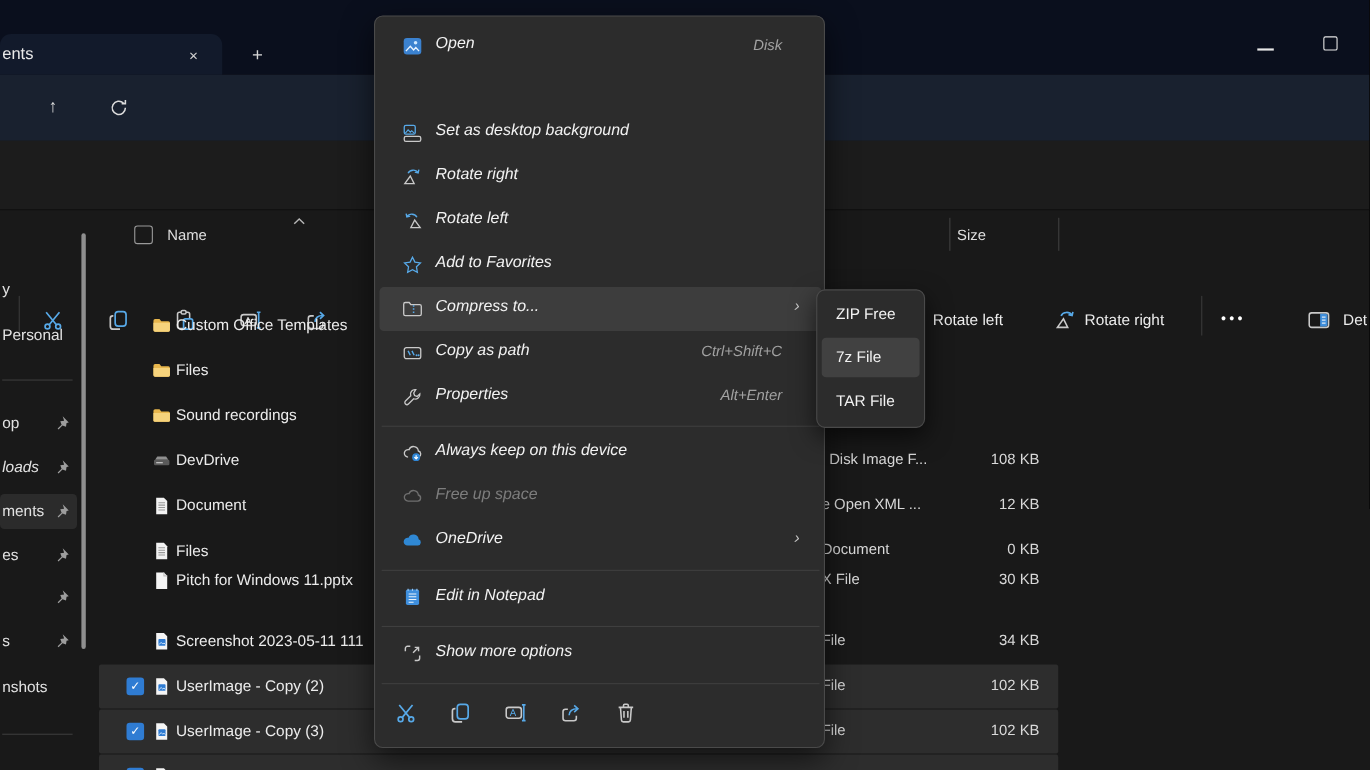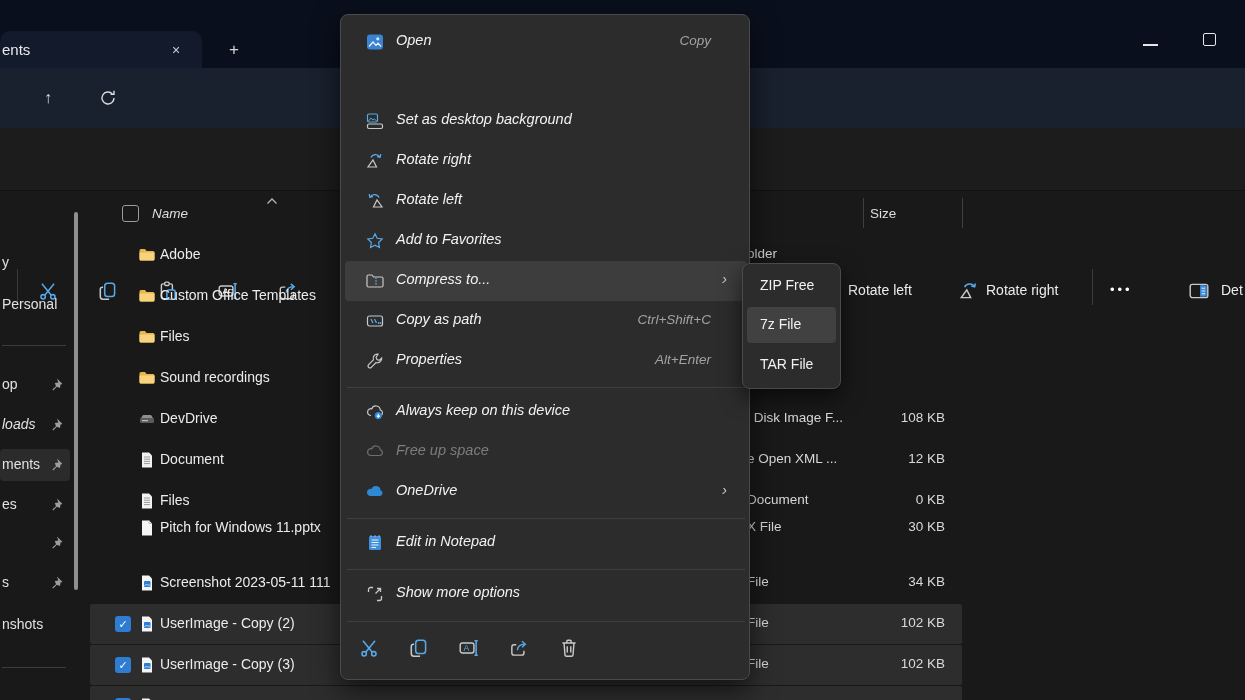--- a/index.html
+++ b/index.html
@@ -230,41 +230,30 @@
         </svg>
       </span>
   </div>
   <div class="abs side-item" style="top:609px;">
     <span class="side-label">nshots</span>
   </div>
   <div class="abs side-sep" style="top:667px;"></div>
   <div class="abs side-scroll"></div>
 
   <div class="abs hdr-checkbox" style="background:transparent;"></div>
-  <span class="abs hdr-label" style="left:152px;top:206px;font-style:italic;">Name</span>
+  <span class="abs hdr-label" style="left:152px;top:206px;">Name</span>
   <span class="abs" style="left:266px;top:197px;">
     <svg width="12" height="8" viewBox="0 0 12 8">
         <path d="M1.5 6.5 6 2l4.5 4.5" fill="none" stroke="#b5b5b5" stroke-width="1.3"></path>
       </svg>
   </span>
   <div class="abs col-div" style="left:863px;"></div>
   <span class="abs hdr-label" style="left:870px;top:206px;">Size</span>
   <div class="abs col-div" style="left:962px;"></div>
 
-  <div class="abs row" style="top:235px;">
-    <span class="row-ic">
-        <svg width="18" height="18" viewBox="0 0 18 18">
-          <path d="M1.5 4.5A1.5 1.5 0 0 1 3 3h4l1.6 2H15a1.5 1.5 0 0 1 1.5 1.5V13A1.5 1.5 0 0 1 15 14.5H3A1.5 1.5 0 0 1 1.5 13z" fill="#e8b64c"></path>
-          <path d="M1.5 6.5h15V13A1.5 1.5 0 0 1 15 14.5H3A1.5 1.5 0 0 1 1.5 13z" fill="#f6d37c"></path>
-        </svg>
-      </span>
-    <span class="row-name">Adobe</span>
-    <span class="row-type">older</span>
-    <span class="row-size"></span>
-  </div>
   <div class="abs row" style="top:276px;">
     <span class="row-ic">
         <svg width="18" height="18" viewBox="0 0 18 18">
           <path d="M1.5 4.5A1.5 1.5 0 0 1 3 3h4l1.6 2H15a1.5 1.5 0 0 1 1.5 1.5V13A1.5 1.5 0 0 1 15 14.5H3A1.5 1.5 0 0 1 1.5 13z" fill="#e8b64c"></path>
           <path d="M1.5 6.5h15V13A1.5 1.5 0 0 1 15 14.5H3A1.5 1.5 0 0 1 1.5 13z" fill="#f6d37c"></path>
         </svg>
       </span>
     <span class="row-name">Custom Office Templates</span>
   </div>
   <div class="abs row" style="top:317px;">
@@ -381,21 +370,21 @@
   <div class="abs ctx">
     <div class="mi" style="top:7px;">
       <span class="mic">
           <svg width="20" height="20" viewBox="0 0 20 20">
             <rect x="2" y="2.5" width="16" height="15" rx="3" fill="#3b82d0"></rect>
             <path d="M4 14.5l4-4.5 3 3.4 2-2.2 3 3.3" stroke="#eaf4ff" stroke-width="1.2" fill="none"></path>
             <circle cx="12.8" cy="6.8" r="1.6" fill="#cfe8ff"></circle>
           </svg>
         </span>
       <span class="mil">Open</span>
-      <span class="mis">Copy</span>
+      <span class="mis">Disk</span>
     </div>
     <div class="mi" style="top:86px;">
       <span class="mic">
           <svg width="20" height="20" viewBox="0 0 20 20">
             <rect x="2.5" y="3" width="10" height="8" rx="1.5" fill="none" stroke="#57a9e8" stroke-width="1.2"></rect>
             <path d="M3.5 10l2.5-3 2 2.2 1.3-1.4 2.2 2.2" stroke="#57a9e8" stroke-width="1" fill="none"></path>
             <path d="M4 13h12a1.5 1.5 0 0 1 1.5 1.5V16a1.5 1.5 0 0 1-1.5 1.5H4A1.5 1.5 0 0 1 2.5 16v-1.5A1.5 1.5 0 0 1 4 13z" fill="none" stroke="#c9c9c9" stroke-width="1.2"></path>
           </svg>
         </span>
       <span class="mil">Set as desktop background</span>

